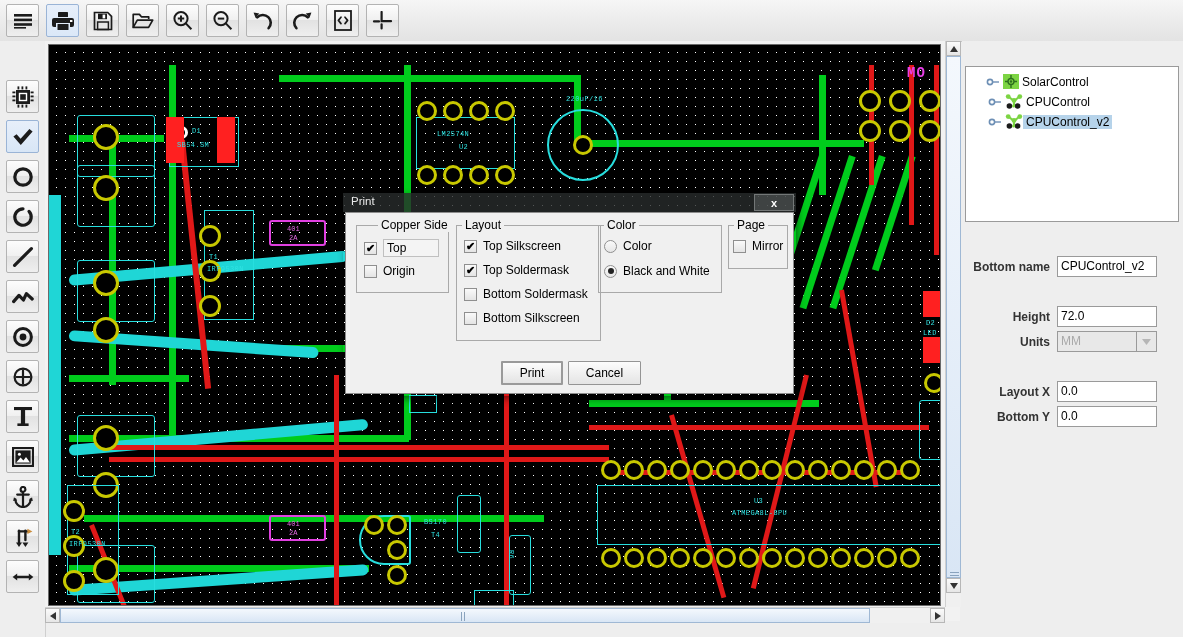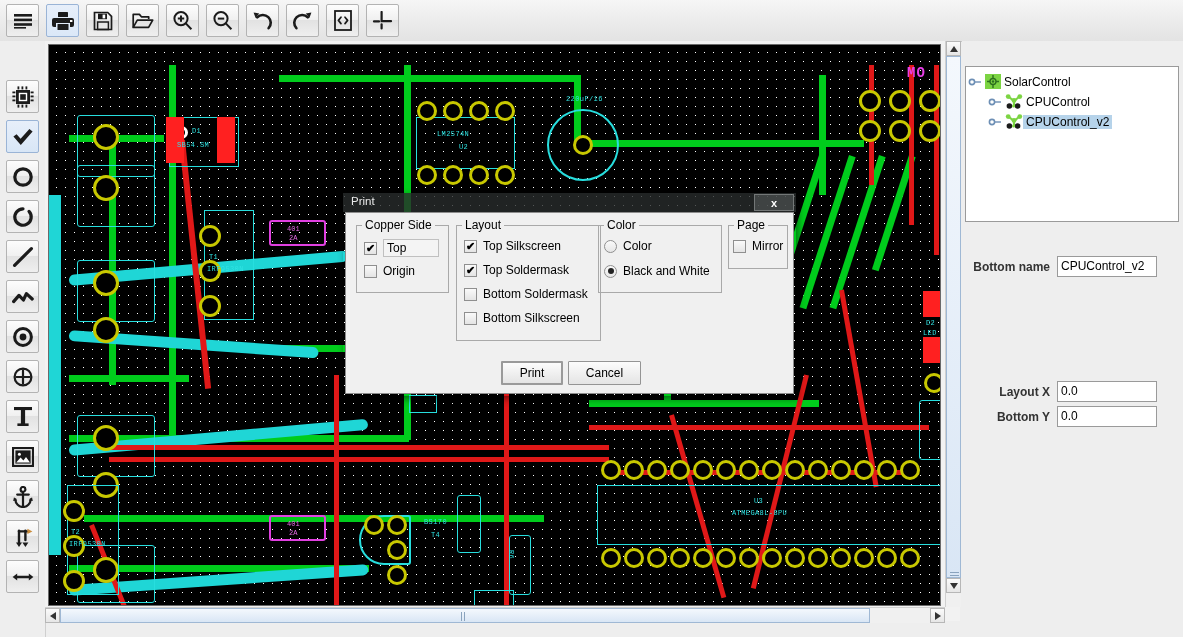--- a/index.html
+++ b/index.html
@@ -565,21 +565,21 @@
       <svg width="6" height="8" viewBox="0 0 6 8">
           <path d="M6 4L0 0v8z" fill="#333"></path>
         </svg>
       </div>
   </div>
 
   <div id="right">
 
     <div id="tree">
 
-      <div class="trow" style="top:5px;left:2px;">
+      <div class="trow" style="top:5px;left:20px;">
         <svg width="14" height="14" viewBox="0 0 14 14">
           <circle cx="4" cy="7" r="2.6" fill="none" stroke="#6d8fb5" stroke-width="1.6"></circle>
           <path d="M6.6 7H13" stroke="#6d8fb5" stroke-width="1.4"></path>
           </svg>
         <span style="width:3px"></span>
         <svg width="16" height="15" viewBox="0 0 16 15">
           <rect x="0" y="0" width="16" height="15" fill="#7cd443"></rect>
           <circle cx="8" cy="7.5" r="3" fill="none" stroke="#2d6f1f" stroke-width="1.4"></circle>
           <path d="M8 4.5V1M8 10.5V14M2 7.5h3M11 7.5h3" stroke="#2d6f1f" stroke-width="1.4"></path>
           <circle cx="8" cy="7.5" r="1.2" fill="#2d6f1f"></circle>
@@ -622,40 +622,53 @@
           </svg>
         <span class="tlabel selrow">CPUControl_v2</span>
       </div>
     </div>
 
     <div id="props">
       <div class="prow" style="top:0;">
         <div class="plabel">Bottom name</div>
         <div class="pfield">CPUControl_v2</div>
       </div>
+      <div class="prow" style="top:50px;">
+        <div class="plabel">Height</div>
+        <div class="pfield">72.0</div>
+      </div>
+      <div class="prow" style="top:75px;">
+        <div class="plabel">Units</div>
+        <div class="pfield combo dis">MM</div>
+        <div class="cbtn" style="left:172px;background:#e8e8e8;">
+          <svg width="9" height="6" viewBox="0 0 9 6">
+              <path d="M0 0h9L4.5 6z" fill="#b6b6b6"></path>
+            </svg>
+          </div>
+      </div>
       <div class="prow" style="top:125px;">
         <div class="plabel">Layout X</div>
         <div class="pfield">0.0</div>
       </div>
       <div class="prow" style="top:150px;">
         <div class="plabel">Bottom Y</div>
         <div class="pfield">0.0</div>
       </div>
     </div>
   </div>
 
   <div id="dlg">
     <div id="dlgTitle">
       <div id="dlgTitleTxt">Print</div>
       <div id="dlgClose">x</div>
     </div>
     <div id="dlgBody">
 
       <div class="grp" style="left:10px;top:12px;width:93px;height:68px;"></div>
-      <div class="grpt" style="left:16px;top:5px;">Copper Side</div>
+      <div class="grpt" style="left:32px;top:5px;">Copper Side</div>
       <div class="chk" style="left:18px;top:26px;">
         <div class="box">
             <span>✔</span>
           </div>
         <span class="lab field">Top</span>
       </div>
       <div class="chk" style="left:18px;top:51px;">
         <div class="box"></div>
         <span class="lab">Origin</span>
       </div>

